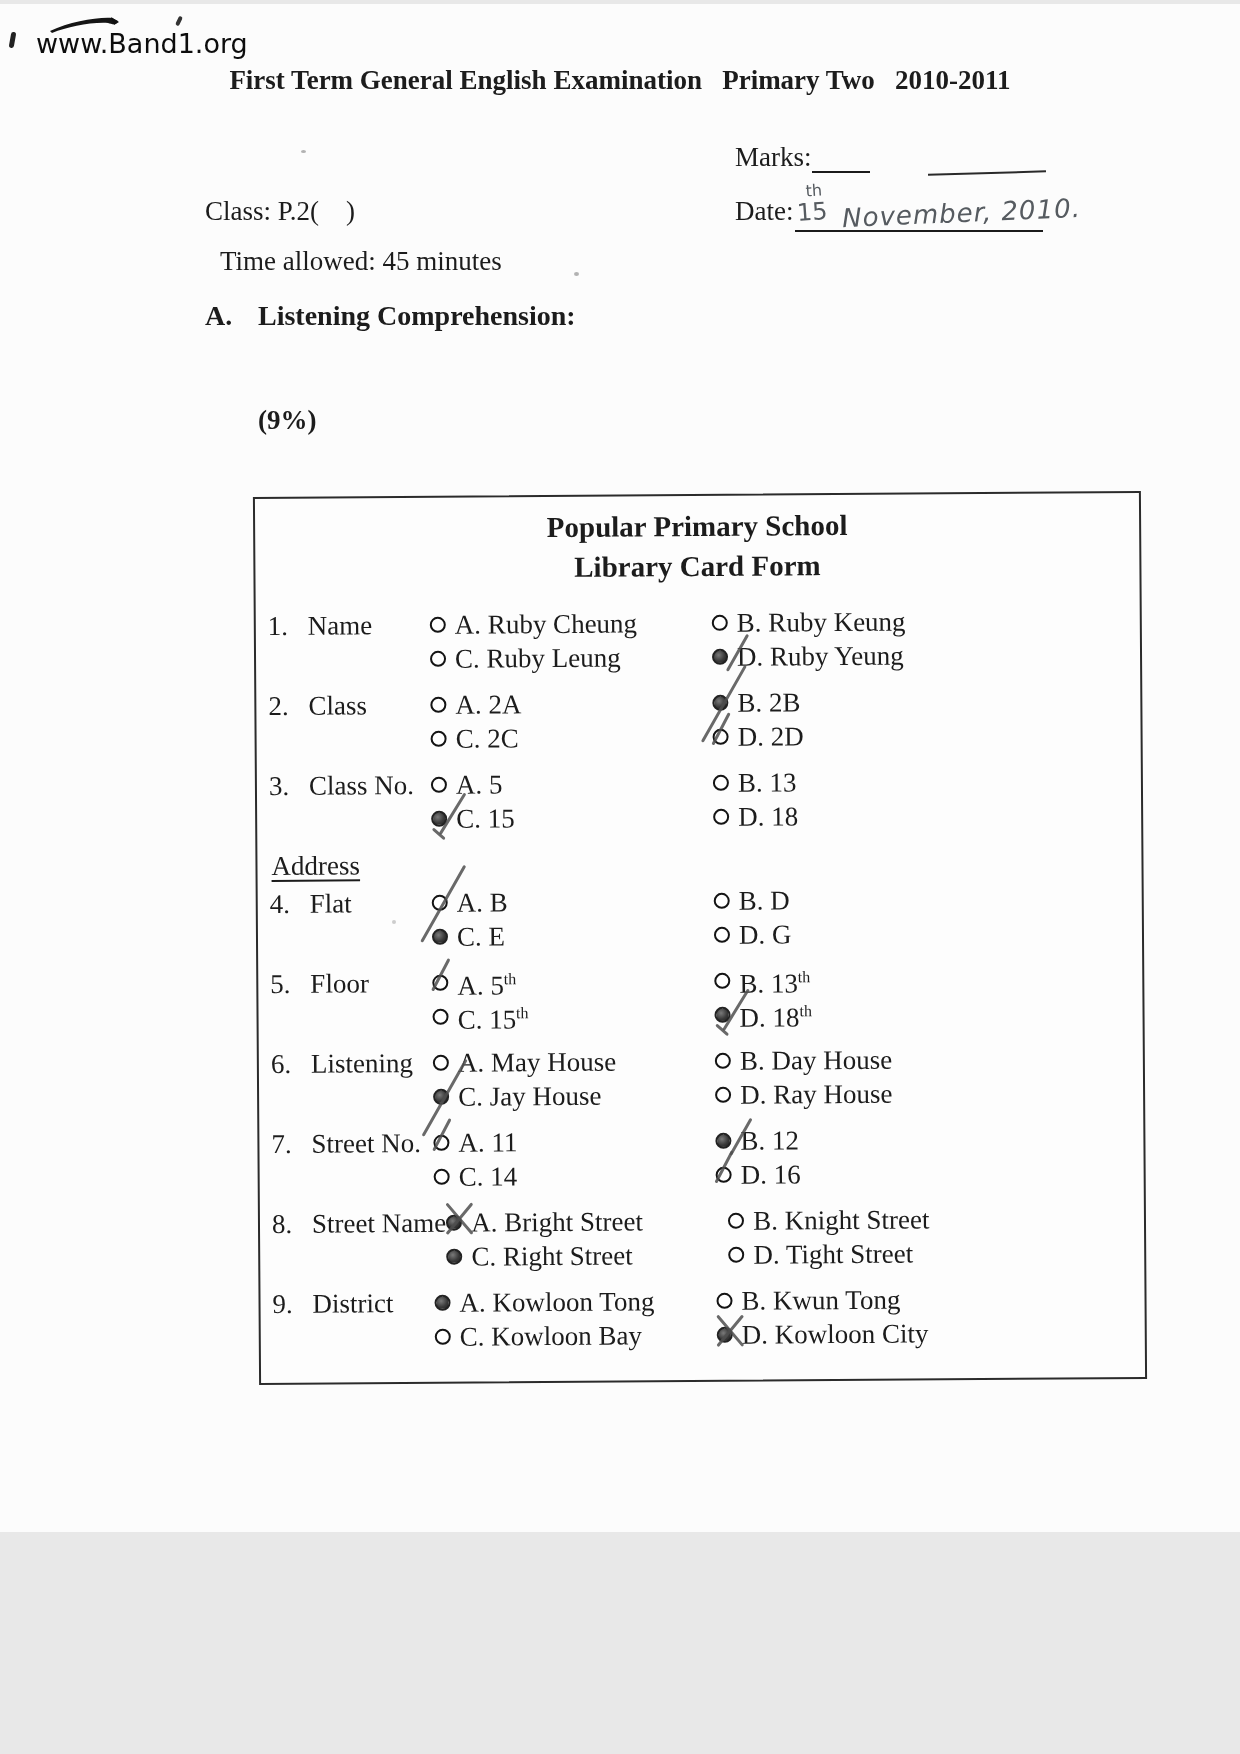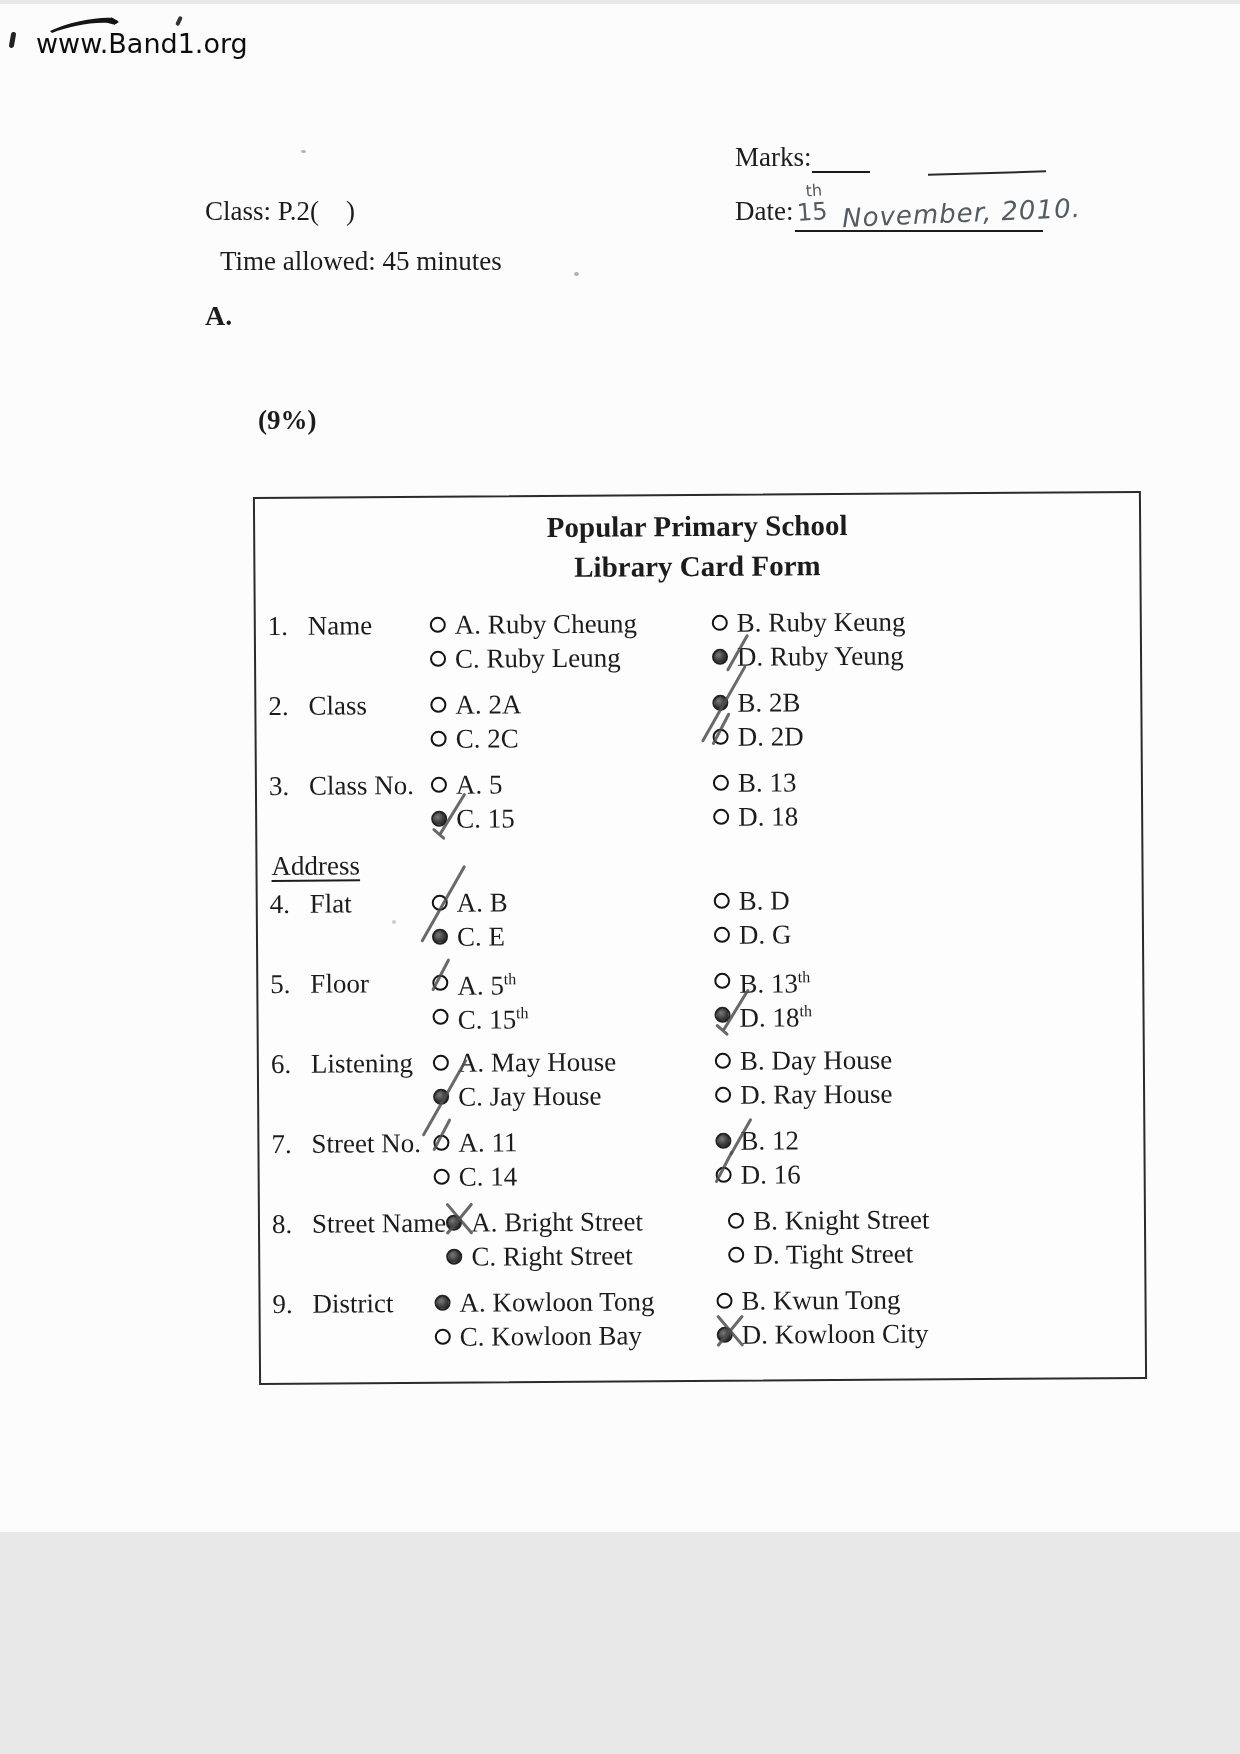--- a/index.html
+++ b/index.html
@@ -79,38 +79,40 @@
     <path d="M2,17 C22,8 48,3 64,4 L70,7 C68,12 64,10 60,9 C42,8 20,13 4,19 Z" fill="#151515"></path>
     <path d="M63,3 L71,8 L66,11 Z" fill="#111"></path>
   </svg>
   <span class="apostrophe-mark"></span>
   <span class="tick-mark"></span>
   <span class="speck" style="left:574px;top:268px;width:5px;height:4px;"></span>
   <span class="speck" style="left:301px;top:146px;width:5px;height:3px;"></span>
   <span class="speck" style="left:392px;top:916px;width:4px;height:4px;"></span>
 
   <div class="hdr">
+    <div class="examline">First Term General English Examination   Primary Two   2010-2011</div>
   </div>
 
   <div class="row" style="left:735px;top:138px;">
     <span class="lbl">Marks:</span><span class="uline" style="width:58px;"></span>
   </div>
   <div class="marks-extra-line"></div>
 
   <div class="row" style="left:205px;top:192px;">
     <span class="lbl">Class: P.2(    )</span>
   </div>
   <div class="date-uline"></div>
   <div class="row" style="left:735px;top:192px;">
     <span class="lbl">Date:</span><span class="hand hand-day"><span>15</span><span class="hand-sup">th</span></span><span class="hand hand-rest">November, 2010.</span>
   </div>
 
   <div class="row" style="left:220px;top:242px;">Time allowed: 45 minutes</div>
 
   <div class="secA-label">A.</div>
+  <div class="secA-title">Listening Comprehension:</div>
   <div class="secA-pct">(9%)</div>
 
   <div class="formbox">
     <div class="ftitle">
       <div>Popular Primary School</div>
       <div>Library Card Form</div>
     </div>
     <div class="qlist">
         <div class="question">
           <span class="qnum">1.</span>

